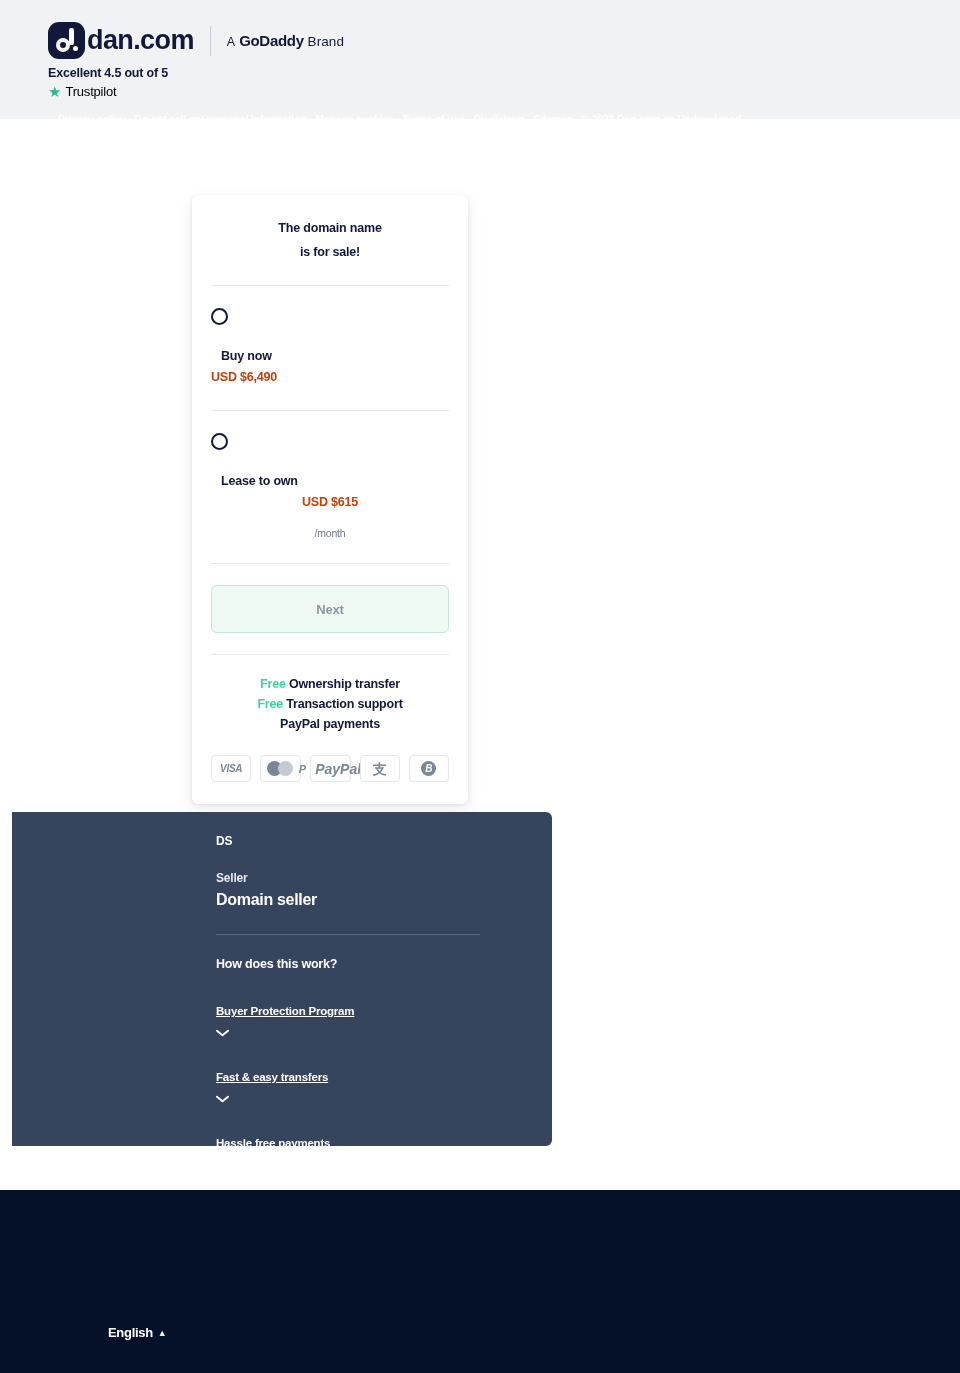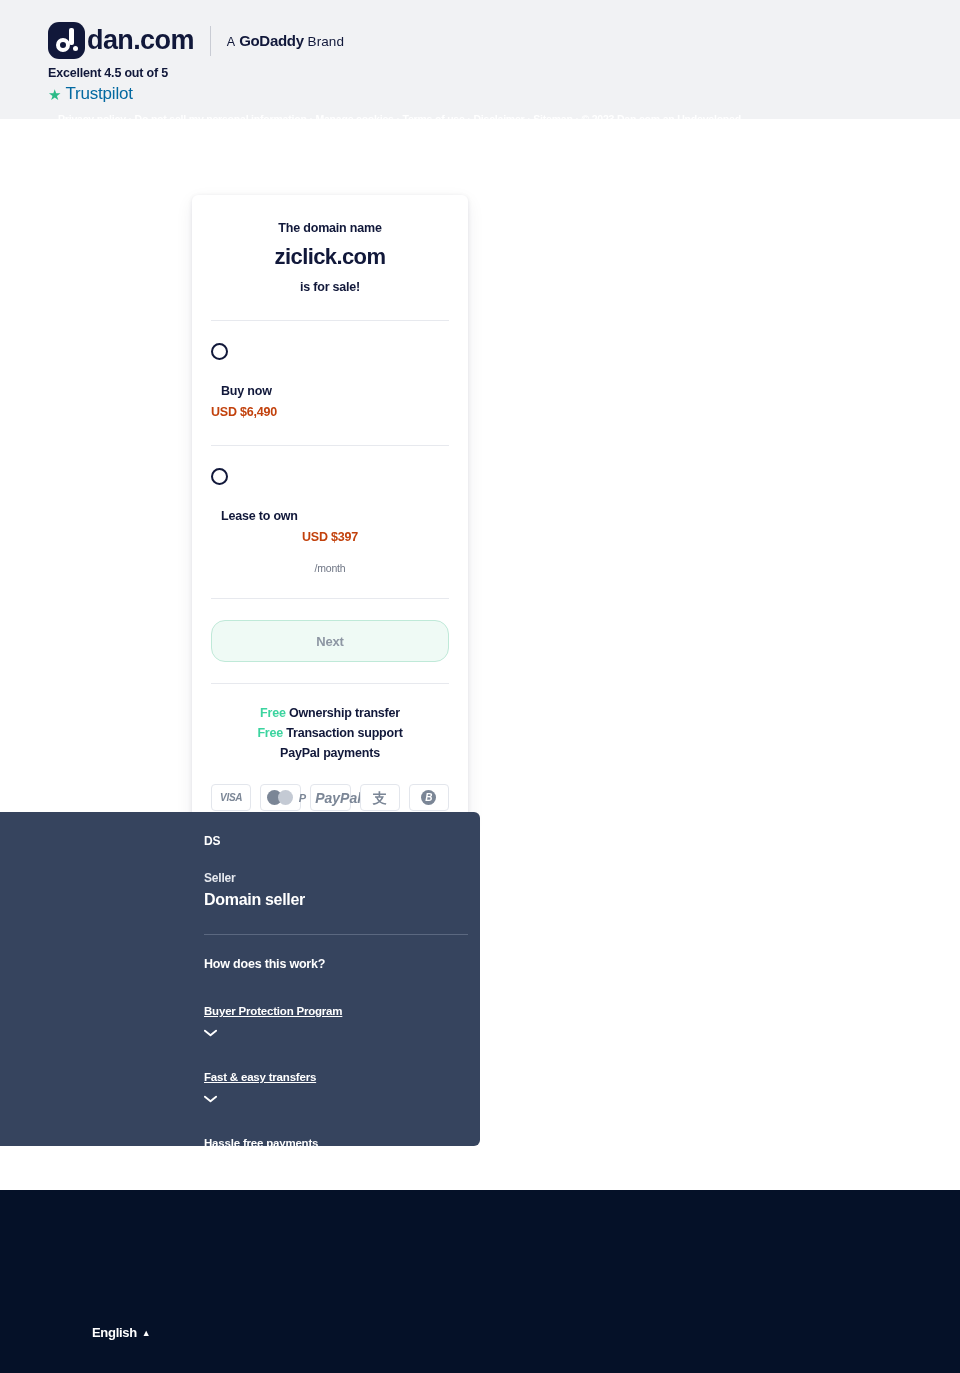--- a/index.html
+++ b/index.html
@@ -54,21 +54,21 @@
 
   .rating {
     position: absolute; left: 48px; top: 66px;
     font-size: 12.5px; font-weight: 700; color: #11183a; letter-spacing: -.2px;
   }
   .trustpilot-row {
     position: absolute; left: 48px; top: 84px;
     display: flex; align-items: center;
   }
   .tp-star { font-size: 15px; color: #2bbb87; line-height: 1; }
-  .tp-name { font-size: 17px; color: #0369a1; margin-left: 4px; letter-spacing: -.2px; }
+  .tp-name { font-size: 13px; color: #000000; margin-left: 4px; letter-spacing: -.2px; }
 
   
   .offer-card {
     position: absolute; left: 192px; top: 195px;
     width: 276px;
     background: #ffffff;
     border-radius: 6px;
     box-shadow: 0 1px 4px rgba(17,24,58,.10), 0 6px 18px rgba(17,24,58,.07);
     padding: 20px 19px 0 19px;
   }
@@ -101,25 +101,25 @@
   }
   .opt-center { text-align: center; }
   .opt-center .opt-title { text-align: left; }
   .opt-sub {
     font-size: 10.5px; font-weight: 400; color: #6f7685;
     letter-spacing: -.2px; margin-top: 18px; text-align: center;
   }
   .rule2 { height: 1px; background: #e7e9ee; margin-top: 24px; }
 
   .next-btn {
-    display: block; width: 100%; height: 42px;
+    display: block; width: 100%; height: 48px;
     margin: 21px 0 0 0;
     background: #effaf5;
     border: 1px solid #bfe9d8;
-    border-radius: 14px;
+    border-radius: 6px;
     color: #8d96a3; font-size: 13px; font-weight: 700;
     letter-spacing: -.2px; cursor: default;
     font-family: "Liberation Sans", sans-serif;
   }
 
   .card-sep { height: 1px; background: #e7e9ee; margin-top: 21px; }
 
   .benefits { padding: 22px 0 0 0; }
   .benefit {
     text-align: center; font-size: 12.5px; font-weight: 700;
@@ -145,22 +145,22 @@
   .pp-t { font-size: 14px; font-weight: 700; color: #7b8696; font-style: italic; margin-left: 9px; }
   .ali { font-size: 14px; color: #7b8696; line-height: 1; font-weight: 700; }
   .btc {
     width: 15px; height: 15px; border-radius: 50%; background: #7b8696;
     color: #fff; font-size: 10px; font-weight: 700; font-style: italic;
     display: flex; align-items: center; justify-content: center;
   }
 
   
   .seller-panel {
-    position: absolute; left: 0; top: 812px;
-    width: 480px; height: 334px;
+    position: absolute; left: 12px; top: 812px;
+    width: 540px; height: 334px;
     background: #36445e;
     border-top-right-radius: 6px; border-bottom-right-radius: 6px;
     padding: 10px 0 0 204px;
   }
   .avatar-initials {
     font-size: 12px; font-weight: 700; color: #ffffff;
     letter-spacing: -.2px; margin-top: 12px;
   }
   .seller-label {
     font-size: 12px; font-weight: 700; color: #e6e9ef;
@@ -194,21 +194,21 @@
     background: #051128;
   }
   .footer-links {
     position: absolute; left: 58px; top: 111px;
     width: 690px;
     font-size: 10.5px; font-weight: 700; color: #ffffff;
     letter-spacing: -.2px; line-height: 1.55;
   }
   .footer-links a { color: #ffffff; text-decoration: none; }
   .lang {
-    position: absolute; left: 92px; top: 1325px;
+    position: absolute; left: 108px; top: 1325px;
     font-size: 13px; font-weight: 700; color: #ffffff;
     letter-spacing: -.3px; display: flex; align-items: center;
   }
   .lang .caret { margin-left: 5px; font-size: 9px; }
 </style>
 </head>
 <body>
 
 <div class="page">
 
@@ -229,35 +229,34 @@
     </div>
     <div class="rating">Excellent 4.5 out of 5</div>
     <div class="trustpilot-row">
       <span class="tp-star">★</span>
       <span class="tp-name">Trustpilot</span>
     </div>
   </div>
 
   <div class="offer-card">
     <div class="dn-label">The domain name</div>
-    <div class="dn-name">ziclick.com</div>
     <div class="dn-forsale">is for sale!</div>
     <div class="rule"></div>
 
     <div class="option">
       <div class="radio"></div>
       <div class="opt-title">Buy now</div>
       <div class="opt-price">USD $6,490</div>
     </div>
     <div class="rule"></div>
 
     <div class="option opt-center">
       <div class="radio"></div>
       <div class="opt-title">Lease to own</div>
-      <div class="opt-price">USD $397</div>
+      <div class="opt-price">USD $615</div>
       <div class="opt-sub">/month</div>
     </div>
     <div class="rule2"></div>
 
     <button class="next-btn">Next</button>
 
     <div class="card-sep"></div>
 
     <div class="benefits">
       <div class="benefit">

